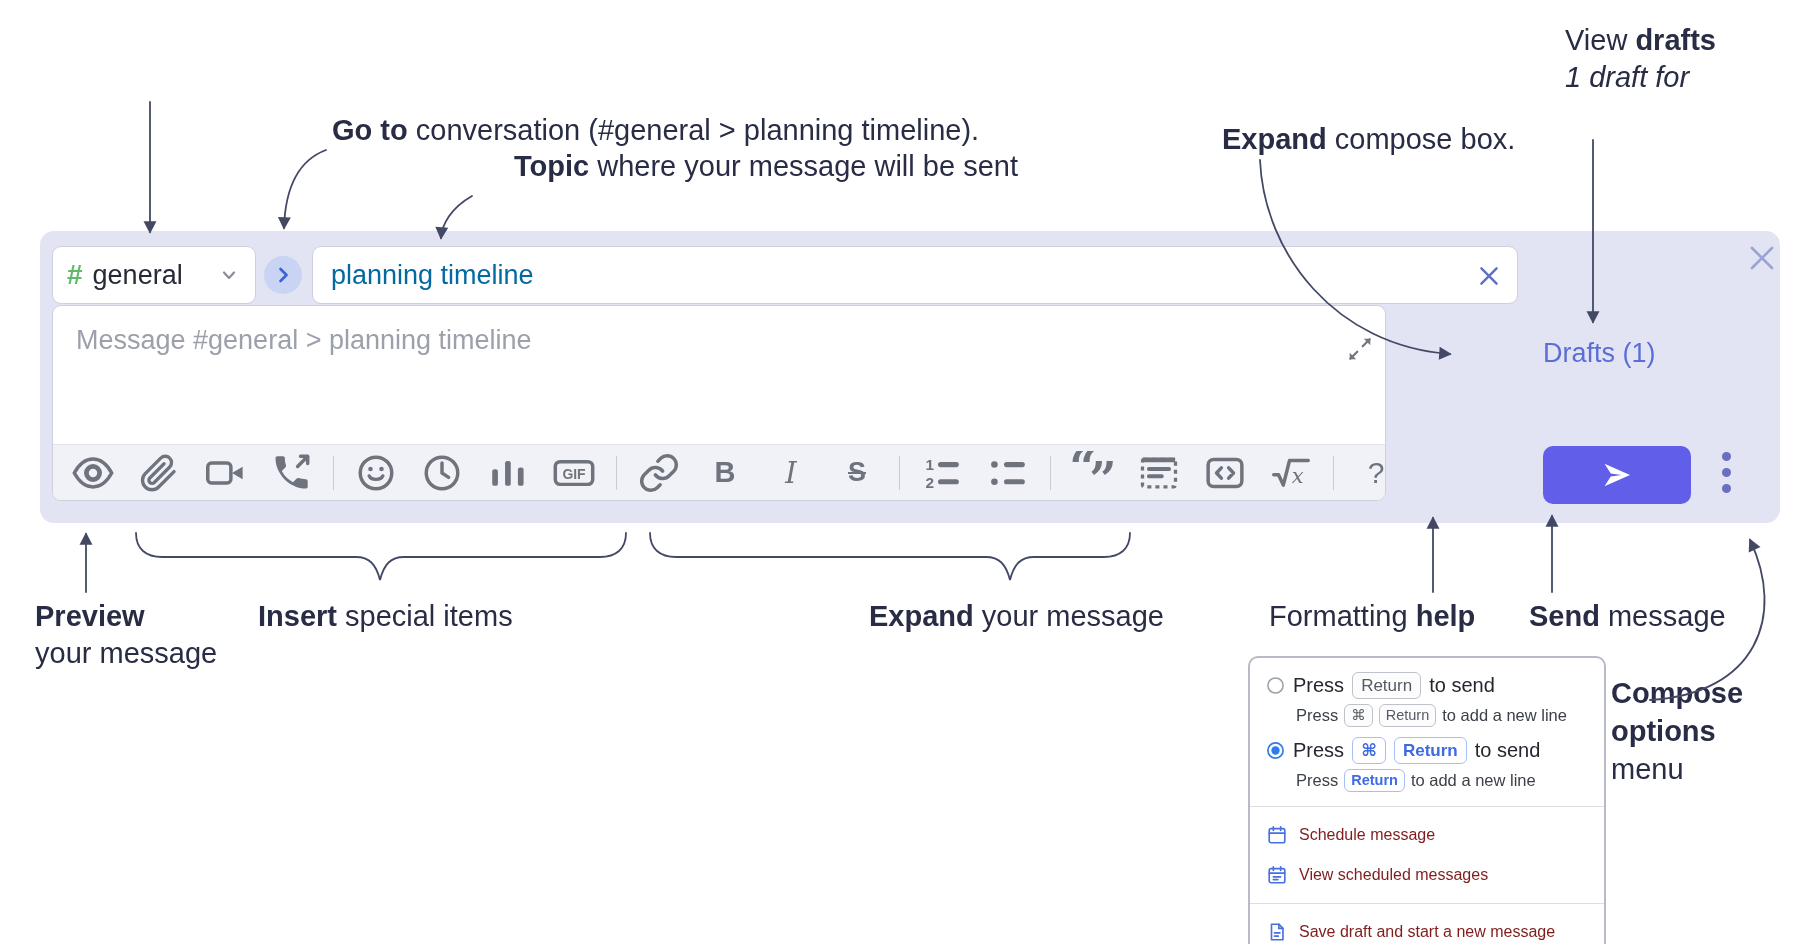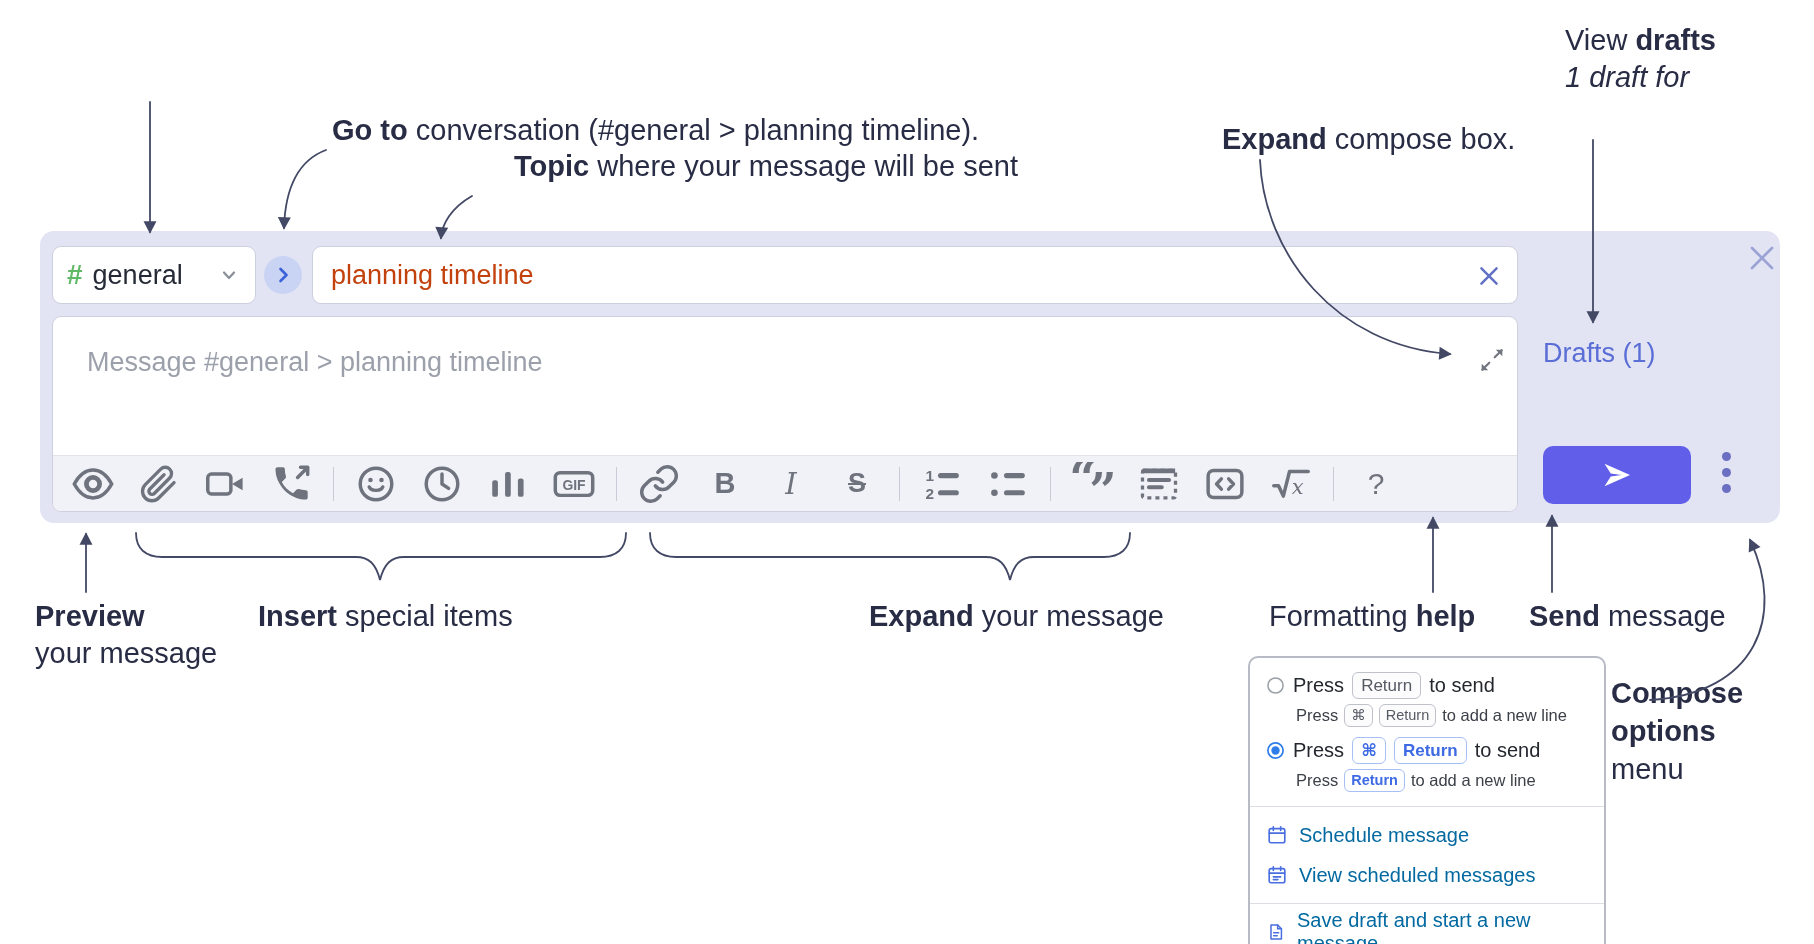--- a/index.html
+++ b/index.html
@@ -12,22 +12,22 @@
   .ann .it{font-style:italic;}
   
   #compose{position:absolute;left:40px;top:231px;width:1740px;height:292px;background:#e2e4f4;border-radius:14px;}
   .whitebox{position:absolute;background:#fff;border:1px solid #cdd0dd;border-radius:9px;box-sizing:border-box;}
   #channel-box{left:12px;top:15px;width:204px;height:58px;display:flex;align-items:center;padding:0 14px;gap:10px;}
   #channel-box .hash{color:#5fb967;font-size:28px;font-weight:700;line-height:1;}
   #channel-box .chname{font-size:27px;color:#262a36;flex:1;}
   #goto-btn{position:absolute;left:224px;top:25px;width:38px;height:38px;border-radius:50%;background:#c9d3f3;display:flex;align-items:center;justify-content:center;}
   #topic-box{left:272px;top:15px;width:1206px;height:58px;}
   #topic-input{width:100%;height:100%;border:none;outline:none;background:transparent;font-family:inherit;
-               font-size:27px;color:#c2410c;padding:0 60px 0 18px;box-sizing:border-box;}
-  #message-box{left:12px;top:85px;width:1466px;height:196px;padding:16px;overflow:hidden;}
+               font-size:27px;color:#0369a1;padding:0 60px 0 18px;box-sizing:border-box;}
+  #message-box{left:12px;top:74px;width:1334px;height:196px;padding:5px;overflow:hidden;}
   #message-input{width:100%;height:134px;border:none;outline:none;resize:none;background:transparent;
                  font-family:inherit;font-size:27px;color:#1f2430;padding:14px 52px 0 18px;box-sizing:border-box;}
   #message-input::placeholder{color:#9ca0ab;opacity:1;}
   #toolbar{position:absolute;left:0;bottom:0;width:100%;height:56px;background:#f1f2f7;border-top:1px solid #e3e4ea;
            display:flex;align-items:center;padding:0 0 0 18px;box-sizing:border-box;margin-top:16px;}
   .tbtn{width:44px;height:44px;display:flex;align-items:center;justify-content:center;margin-right:22px;flex:0 0 auto;}
   .tdiv{width:1px;height:34px;background:#c9cbd6;margin:0 20px 0 -2px;flex:0 0 auto;}
   .ticon-letter{font-size:29px;color:#6f737d;font-weight:700;line-height:1;}
   .ticon-italic{font-family:"DejaVu Serif","Liberation Serif",serif;font-style:italic;font-weight:400;font-size:29px;color:#6f737d;}
   .ticon-strike{font-weight:600;font-size:27px;color:#6f737d;text-decoration:line-through;text-decoration-thickness:2px;}
@@ -46,21 +46,21 @@
          box-sizing:border-box;padding:10px 0 6px 0;font-size:20px;color:#24272e;}
   .popt{padding:4px 16px 6px 16px;}
   .popt-main{display:flex;align-items:center;gap:8px;}
   .popt-sub{display:flex;align-items:center;gap:6px;margin:5px 0 0 30px;font-size:16.5px;color:#3c4048;}
   kbd{font-family:inherit;display:inline-block;border:1px solid #bfc2cb;background:#fcfcfd;color:#565a63;
       border-radius:6px;padding:0 8px;font-size:17px;line-height:25px;}
   .kbd-sm{font-size:14.5px;line-height:21px;padding:0 6px;}
   .kbd-blue{border-color:#a6c0f6;color:#3e6be4;background:#fff;font-weight:700;}
   .pdivider{height:1px;background:#dcdee3;margin:8px 0;}
   .pmenu-item{display:flex;align-items:center;gap:11px;padding:5px 16px;height:30px;}
-  .pmenu-item span{font-size:20px;color:#0369a1;}
+  .pmenu-item span{font-size:16px;color:#7f1d1d;}
   svg{display:block;}
 </style>
 </head>
 <body>
 
 <div id="canvas">
 
   <div class="ann" style="left:332px;top:112px;">
     <b>Go to</b><span> conversation (#general &gt; planning timeline).</span>
   </div>

